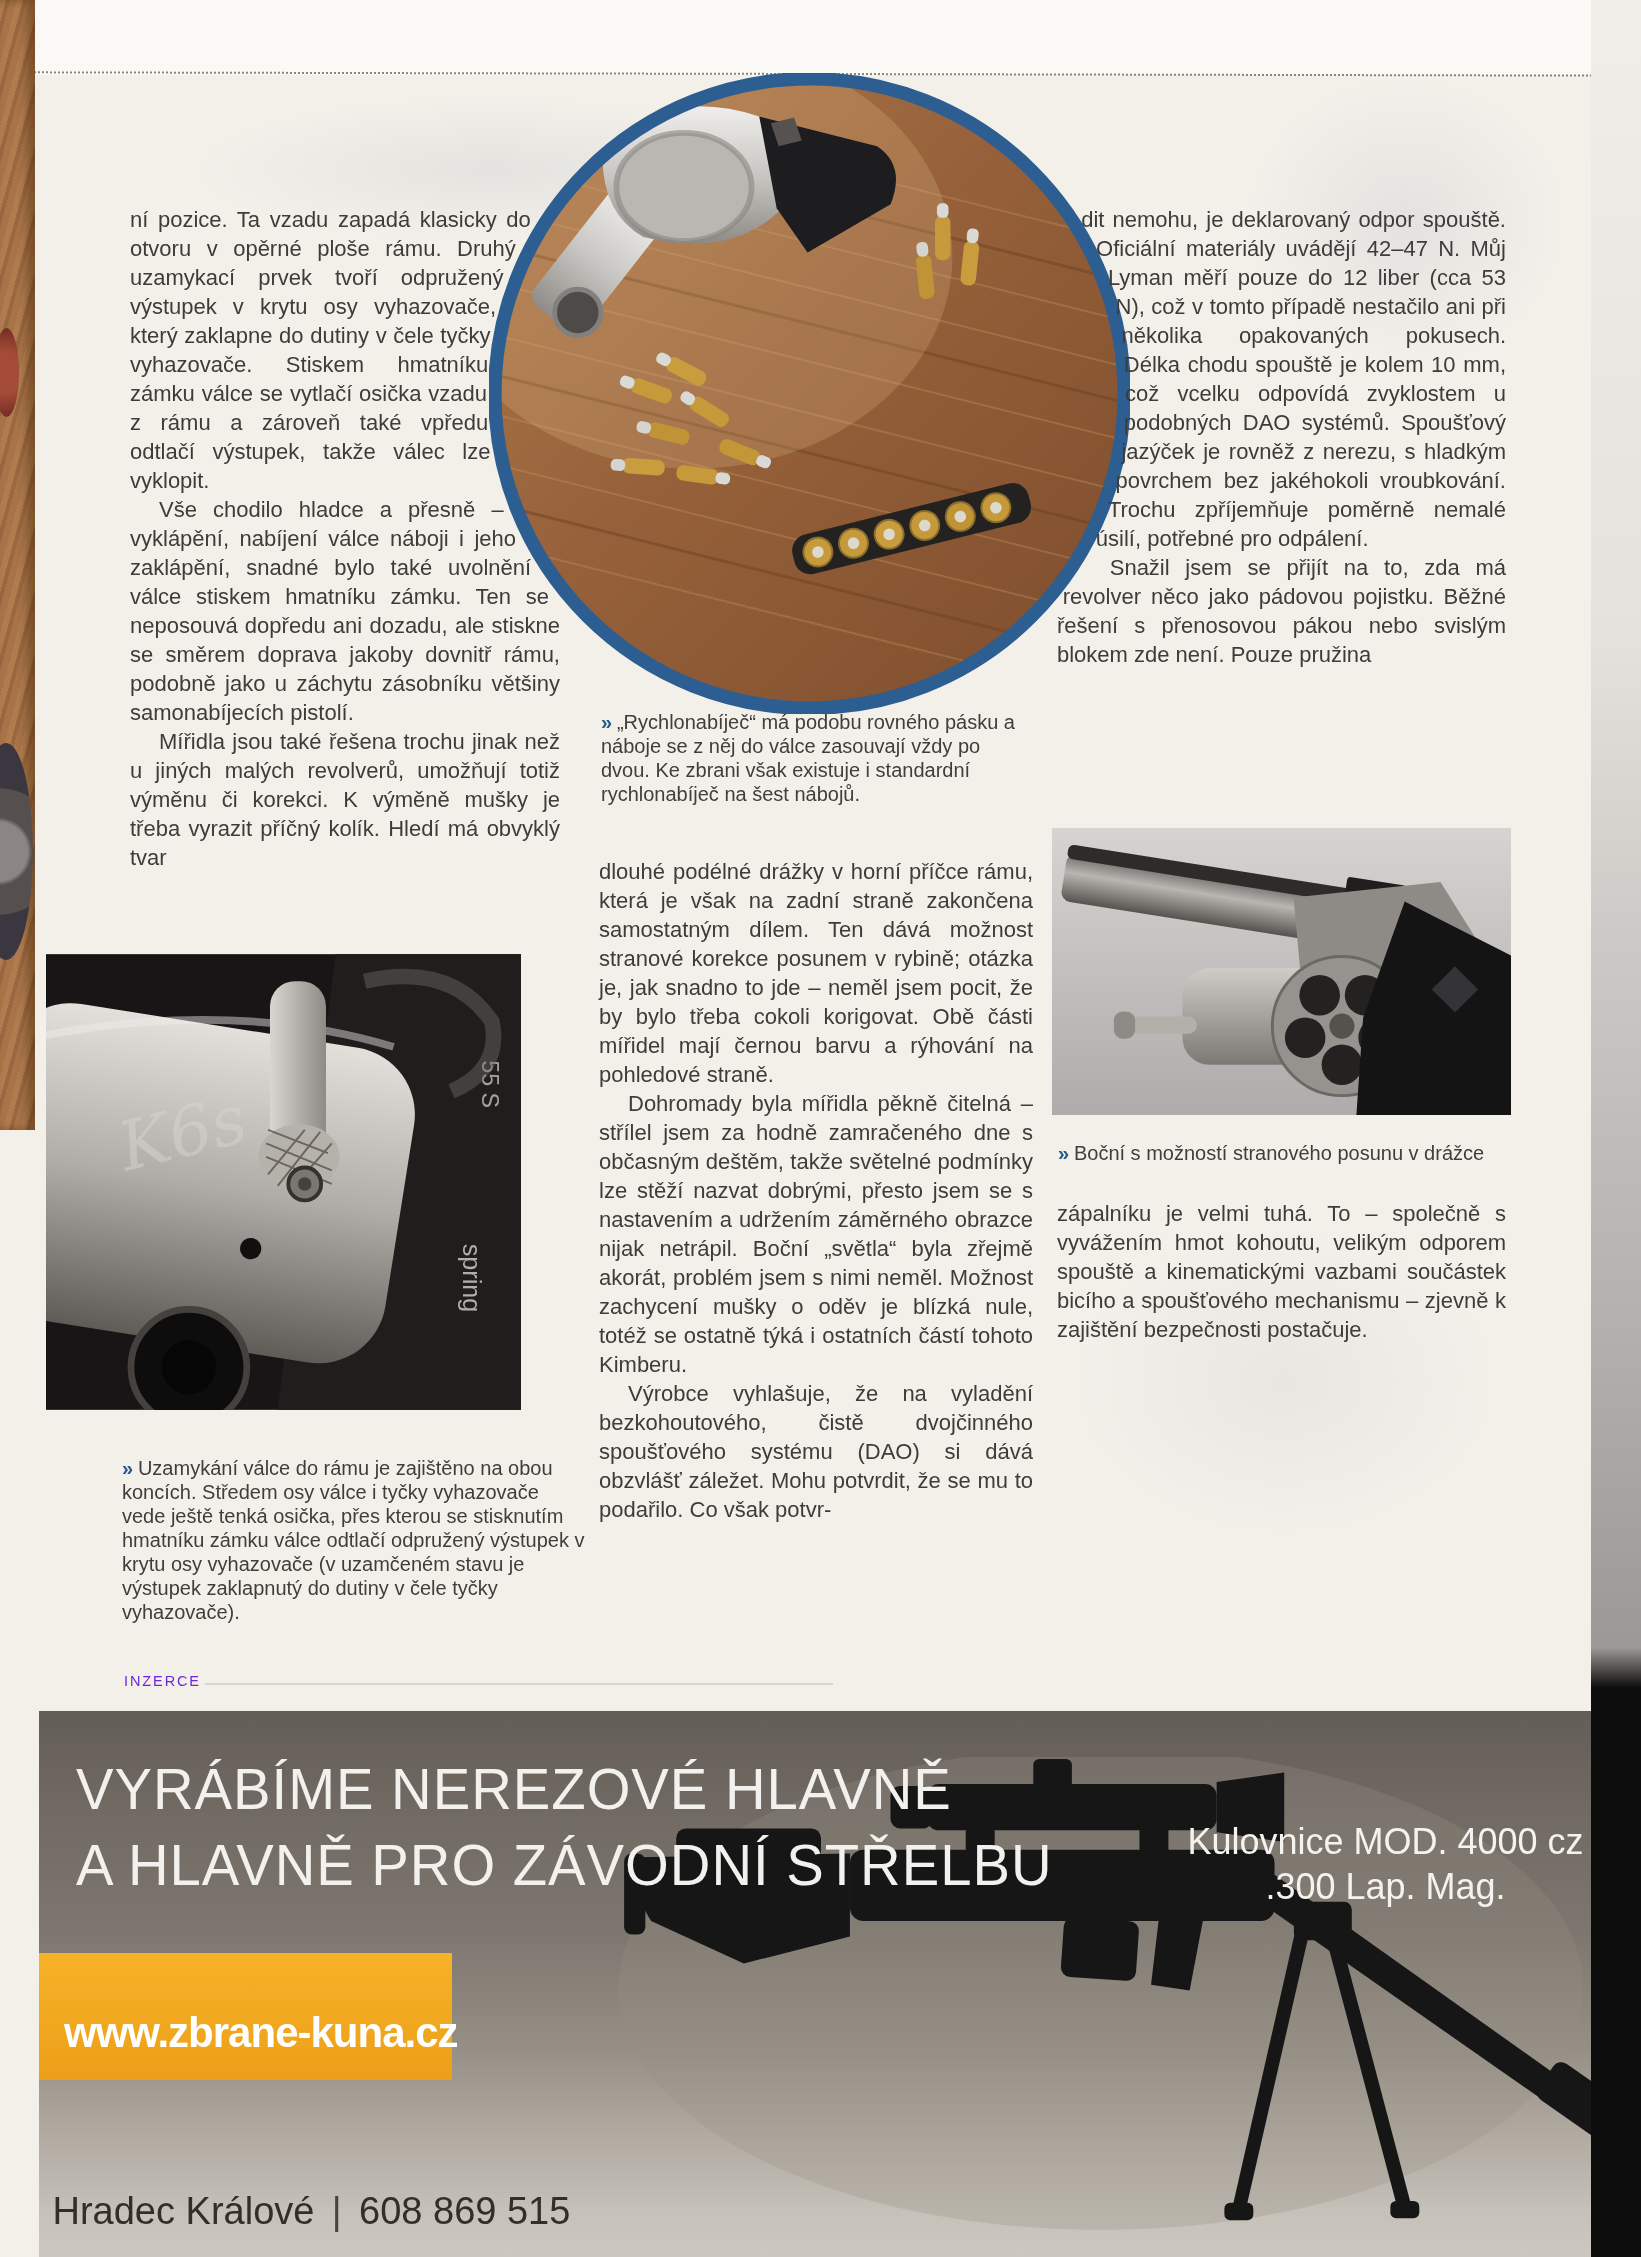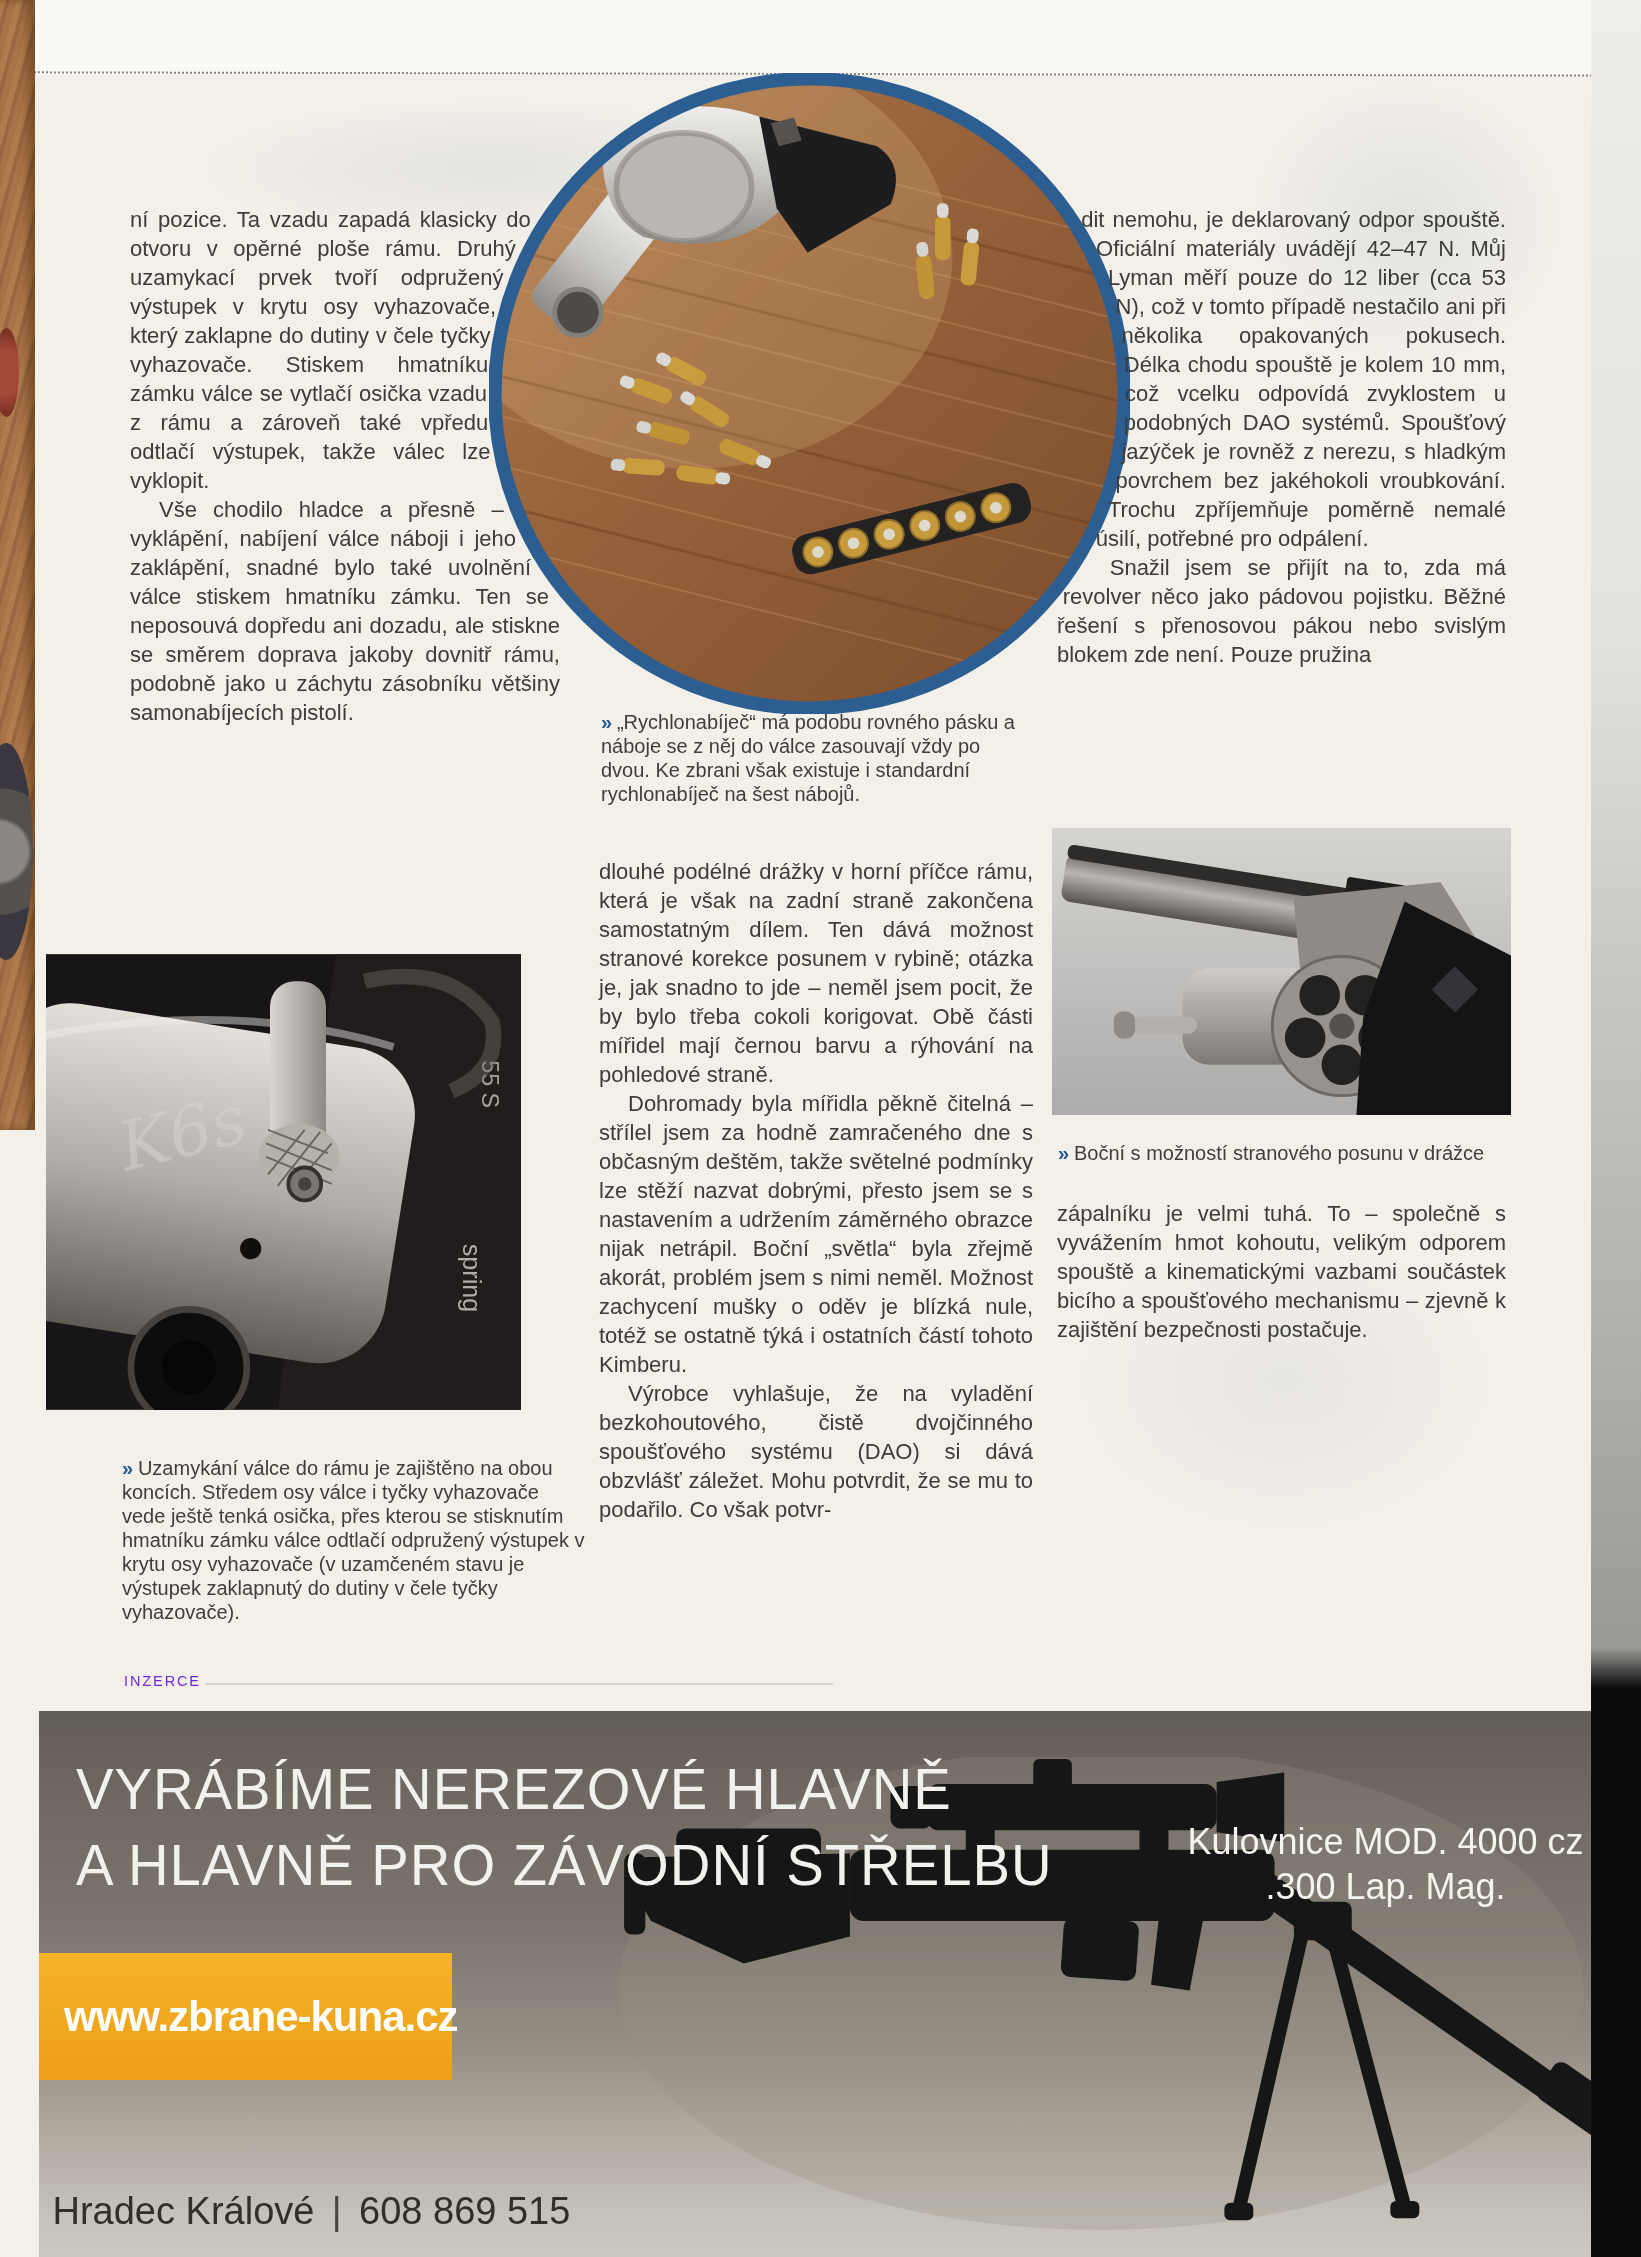--- a/index.html
+++ b/index.html
@@ -44,21 +44,21 @@
   
   .inzerce { position:absolute; left:124px; top:1673px; font-size:14.5px; letter-spacing:1.9px; color:#6d28d9; }
   .inzline { position:absolute; left:205px; top:1683px; width:628px; height:1.9px; background:#d9d6d0; }
   .ad { position:absolute; left:39px; top:1711px; width:1556px; height:546px;
         background:linear-gradient(180deg,#635d57 0%,#716a63 18%,#7d766e 40%,#968f86 62%,#b1aba2 78%,#c6c1b9 92%,#ccc7bf 100%); }
   .ad-h { position:absolute; left:37px; color:#f2f1ee; font-size:58px; letter-spacing:1px;
           transform:scaleX(.97); transform-origin:left; white-space:nowrap; }
   .ad-h1 { top:44px; } .ad-h2 { top:120px; }
   .ad-orange { position:absolute; left:0; top:242px; width:413px; height:127px;
           background:linear-gradient(180deg,#f6b228,#ec9f18); }
-  .ad-url { position:absolute; left:25px; top:0; height:127px; line-height:127px; color:#ffffff;
+  .ad-url { position:absolute; left:25px; top:16px; height:127px; line-height:127px; color:#ffffff;
           font-size:42px; font-weight:bold; letter-spacing:-1px; white-space:nowrap; }
   .ad-product { position:absolute; left:1139px; top:108px; width:415px; text-align:center;
           color:#f4f3f0; font-size:36px; line-height:45px; }
   .ad-contact { position:absolute; left:13.5px; top:433px; color:#332e29; font-size:38px; white-space:nowrap;margin-top:46px; }
   .ad-contact .sep { margin:0 17.4px; color:#4a443e; }
 </style>
 </head>
 <body>
 
 <div class="page">
@@ -164,20 +164,21 @@
           <circle cx="98" cy="0" r="6" fill="#ded9ce"></circle>
       </g>
     </g>
     <circle cx="332" cy="332" r="326" fill="none" stroke="#2d5e92" stroke-width="14"></circle>
   </svg>
 
   <div class="col" style="left:130px;top:205px;width:430px">
     <div class="wrapL"></div>
     <p>ní pozice. Ta vzadu zapadá klasicky do otvoru v opěrné ploše rámu. Druhý uzamykací prvek tvoří odpružený výstupek v krytu osy vyhazovače, který zaklapne do dutiny v čele tyčky vyhazovače. Stiskem hmatníku zámku válce se vytlačí osička vzadu z rámu a zároveň také vpředu odtlačí výstupek, takže válec lze vyklopit.</p>
     <p class="ind">Vše chodilo hladce a přesně – vyklápění, nabíjení válce náboji i jeho zaklápění, snadné bylo také uvolnění válce stiskem hmatníku zámku. Ten se neposouvá dopředu ani dozadu, ale stiskne se směrem doprava jakoby dovnitř rámu, podobně jako u záchytu zásobníku většiny samonabíjecích pistolí.</p>
+    <p class="ind">Mířidla jsou také řešena trochu jinak než u jiných malých revolverů, umožňují totiž výměnu či korekci. K výměně mušky je třeba vyrazit příčný kolík. Hledí má obvyklý tvar</p>
   </div>
 
   <div class="col" style="left:1057px;top:205px;width:449px">
     <div class="wrapR"></div>
     <p>dit nemohu, je deklarovaný odpor spouště. Oficiální materiály uvádějí 42–47 N. Můj Lyman měří pouze do 12 liber (cca 53 N), což v tomto případě nestačilo ani při několika opakovaných pokusech. Délka chodu spouště je kolem 10 mm, což vcelku odpovídá zvyklostem u podobných DAO systémů. Spoušťový jazýček je rovněž z nerezu, s hladkým povrchem bez jakéhokoli vroubkování. Trochu zpříjemňuje poměrně nemalé úsilí, potřebné pro odpálení.</p>
     <p class="ind">Snažil jsem se přijít na to, zda má revolver něco jako pádovou pojistku. Běžné řešení s přenosovou pákou nebo svislým blokem zde není. Pouze pružina</p>
   </div>
 
   <div class="caption" style="left:601px;top:710px;width:425px">
     <span class="marker">»</span><span>„Rychlonabíječ“ má podobu rovného pásku a náboje se z něj do válce zasouvají vždy po dvou. Ke zbrani však existuje i standardní rychlonabíječ na šest nábojů.</span>

